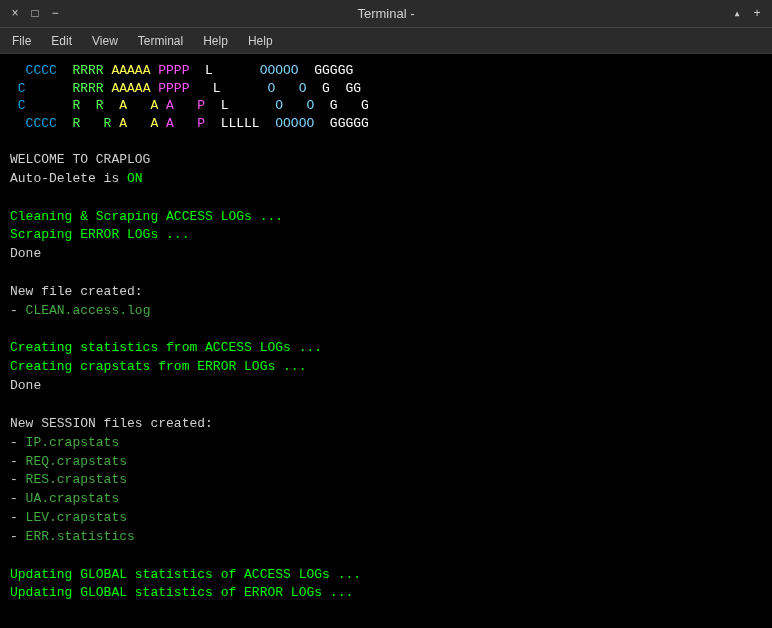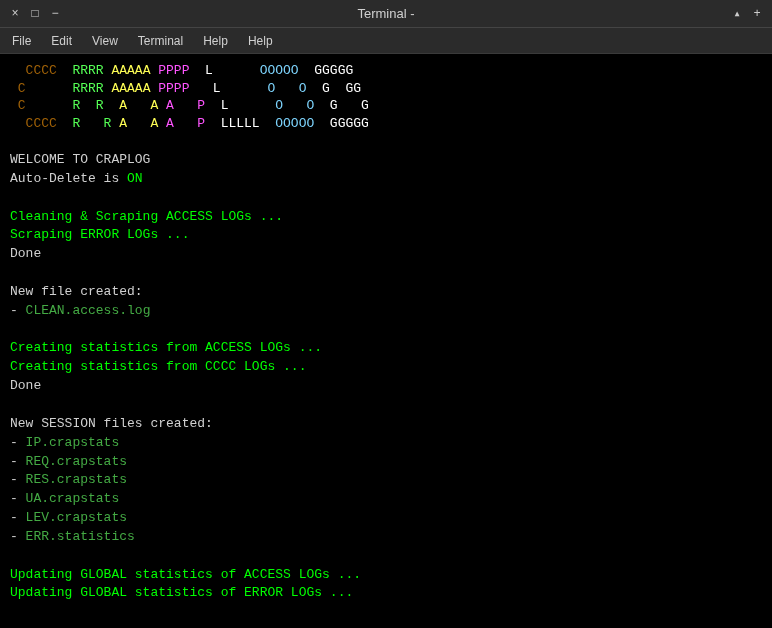--- a/index.html
+++ b/index.html
@@ -79,21 +79,21 @@
       overflow-y: auto;
       line-height: 1.45;
     }
 
     
     .ascii-line {
       white-space: pre;
       font-size: 13px;
       line-height: 1.35;
     }
-    .c-red { color: #a16207; }
+    .c-red { color: #0ea5e9; }
     .c-green { color: #55ff55; text-align: center; }
     .c-yellow { color: #ffff55; }
     .c-magenta { color: #ff55ff; }
     .c-white { color: #ffffff; }
     .c-purple { color: #7dd3fc; }
 
     .text-white { color: #d0d0d0; }
     .text-cyan { color: #55ffff; }
     .text-bright-green { color: #00ff00; }
     .text-dim-green { color: #44aa44; }
@@ -145,21 +145,21 @@
   <div class="line"><span class="text-white">Done</span></div>
 
   <div class="empty-line"></div>
 
   <div class="line"><span class="text-white">New file created:</span></div>
   <div class="line"><span class="text-white">- </span><span class="text-dim-green">CLEAN.access.log</span></div>
 
   <div class="empty-line"></div>
 
   <div class="line"><span class="text-bright-green">Creating statistics from ACCESS LOGs ...</span></div>
-  <div class="line"><span class="text-bright-green">Creating statistics from CCCC LOGs ...</span></div>
+  <div class="line"><span class="text-bright-green">Creating crapstats from ERROR LOGs ...</span></div>
   <div class="line"><span class="text-white">Done</span></div>
 
   <div class="empty-line"></div>
 
   <div class="line"><span class="text-white">New SESSION files created:</span></div>
   <div class="line"><span class="text-white">- </span><span class="text-dim-green">IP.crapstats</span></div>
   <div class="line"><span class="text-white">- </span><span class="text-dim-green">REQ.crapstats</span></div>
   <div class="line"><span class="text-white">- </span><span class="text-dim-green">RES.crapstats</span></div>
   <div class="line"><span class="text-white">- </span><span class="text-dim-green">UA.crapstats</span></div>
   <div class="line"><span class="text-white">- </span><span class="text-dim-green">LEV.crapstats</span></div>

